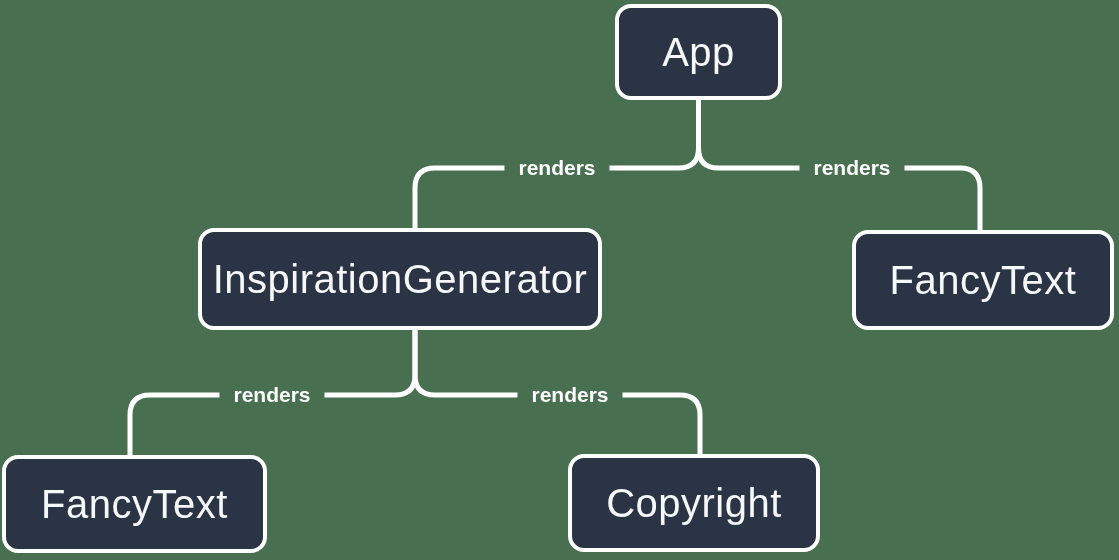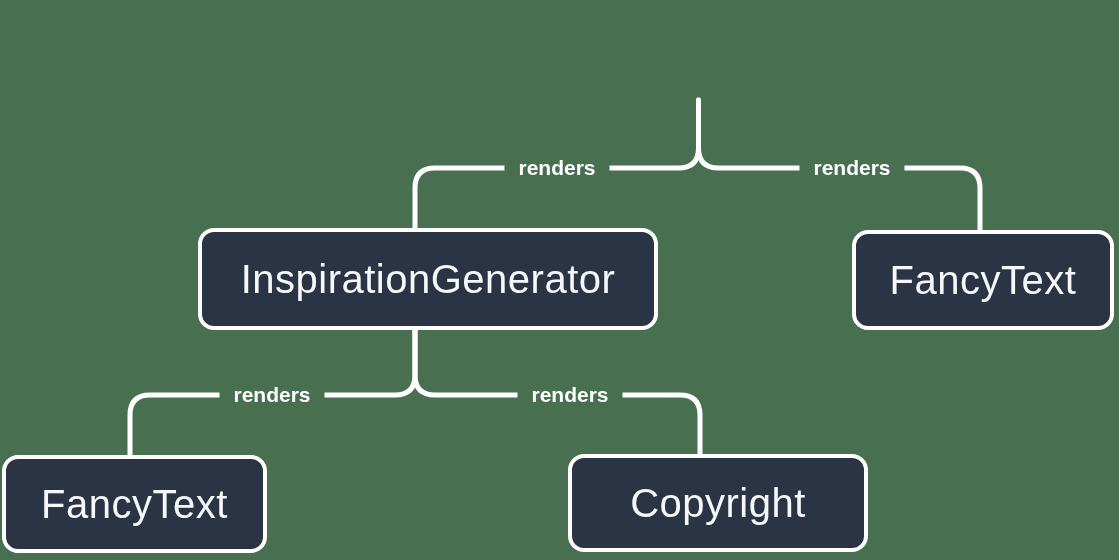--- a/index.html
+++ b/index.html
@@ -39,24 +39,24 @@
     background: var(--node-fill);
     border: 4px solid var(--node-border);
     border-radius: 16px;
     color: var(--text);
     font-size: 40px;
     font-weight: 400;
     letter-spacing: 0.5px;
     white-space: nowrap;
   }
   .node-app            { left: 615px; top: 4px;   width: 167px; height: 96px;  }
-  .node-inspiration    { left: 198px; top: 228px; width: 460px; height: 102px; }
+  .node-inspiration    { left: 198px; top: 228px; width: 404px; height: 102px; }
   .node-fancy-right    { left: 852px; top: 230px; width: 262px; height: 100px; }
   .node-fancy-left     { left: 2px;   top: 455px; width: 265px; height: 98px;  }
-  .node-copyright      { left: 568px; top: 454px; width: 300px; height: 98px;  }
+  .node-copyright      { left: 568px; top: 454px; width: 252px; height: 98px;  }
   .edge-label {
     position: absolute;
     transform: translate(-50%, -50%);
     background: var(--background);
     color: var(--line);
     font-size: 21px;
     font-weight: 600;
     padding: 2px 14px;
     line-height: 1.1;
     white-space: nowrap;
@@ -71,20 +71,23 @@
 
 <div class="canvas">
 
   <svg class="connector-layer" viewBox="0 0 1119 560" xmlns="http://www.w3.org/2000/svg">
     <path d="M 698.5 100 L 698.5 148 Q 698.5 168 678.5 168 L 435 168 Q 415 168 415 188 L 415 228"></path>
     <path d="M 698.5 100 L 698.5 148 Q 698.5 168 718.5 168 L 960 168 Q 980 168 980 188 L 980 230"></path>
     <path d="M 415 330 L 415 375 Q 415 395 395 395 L 150 395 Q 130 395 130 415 L 130 455"></path>
     <path d="M 415 330 L 415 375 Q 415 395 435 395 L 680 395 Q 700 395 700 415 L 700 454"></path>
   </svg>
 
+  <div class="node node-app">
+    <span>App</span>
+  </div>
 
   <div class="node node-inspiration">
     <span>InspirationGenerator</span>
   </div>
 
   <div class="node node-fancy-right">
     <span>FancyText</span>
   </div>
 
   <div class="node node-fancy-left">

